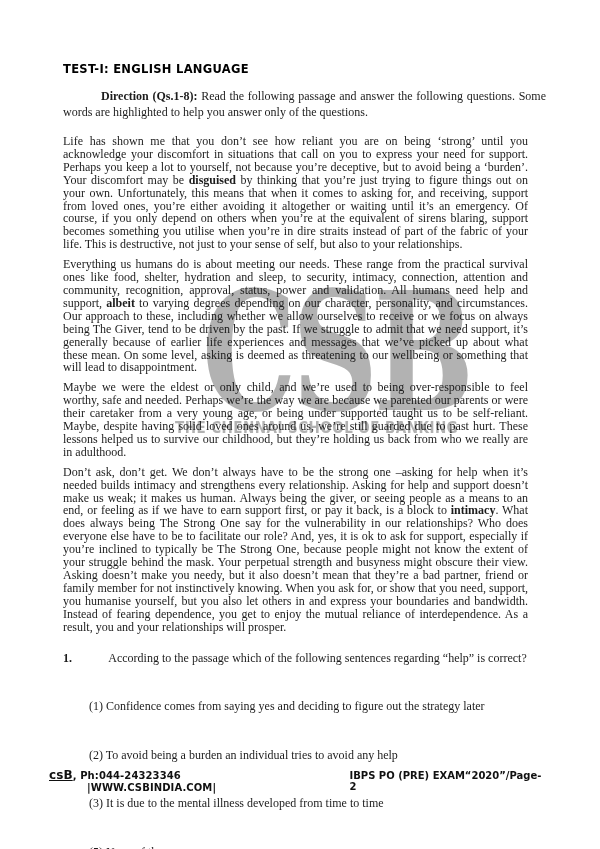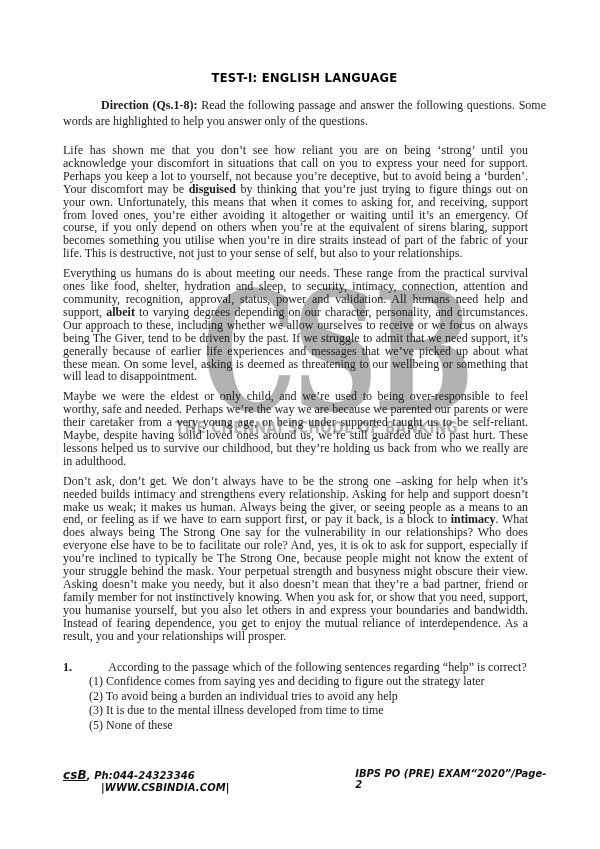--- a/index.html
+++ b/index.html
@@ -10,35 +10,35 @@
              text-align:center;color:#b2b2b2;pointer-events:none;}
   .wm-text{font-family:"DejaVu Serif",serif;font-weight:700;font-size:165px;
            line-height:128px;letter-spacing:-6px;transform:scaleX(0.72);
            transform-origin:center;white-space:nowrap;}
   .wm-sub{font-family:"DejaVu Sans",sans-serif;font-weight:700;font-size:15px;
           margin-top:3px;transform:scaleX(0.90);transform-origin:center;
           white-space:nowrap;letter-spacing:0.5px;}
   
   .content{position:absolute;left:63px;right:54px;top:62px;z-index:1;}
   .title{font-family:"DejaVu Sans",sans-serif;font-weight:700;font-size:11.5px;
-         letter-spacing:0.3px;color:#000;margin:9px 0 13px 0;text-align:center;}
+         letter-spacing:0.3px;color:#000;margin:0 0 13px 0;}
   .direction{font-size:12px;line-height:15.5px;text-align:justify;margin:0 0 15px 0;}
   .b{font-weight:700;margin-left:38px;}
   .para{font-size:12px;line-height:12.9px;text-align:justify;margin:0 18px 7px 0;}
   .para.last{margin-bottom:0;}
   
   .question{position:relative;padding-left:26px;margin-top:17px;
             font-size:12px;line-height:14.5px;}
   .qnum{position:absolute;left:0;top:0;font-weight:700;}
   .qtext{text-align:center;}
-  .option{padding-left:21px;text-indent:-21px;text-align:justify;}
+  .option{padding-left:21px;text-indent:-21px;text-align:justify;margin-top:34px;}
   
-  .footer{position:absolute;left:63px;right:53px;top:768px;z-index:1;
-          display:flex;justify-content:space-between;align-items:flex-start;
-          font-family:"DejaVu Sans",sans-serif;font-weight:700;color:#111;font-style:italic;}
+  .footer{position:absolute;left:49px;right:53px;top:768px;z-index:1;
+          display:flex;justify-content:space-between;align-items:center;
+          font-family:"DejaVu Sans",sans-serif;font-weight:700;color:#111;}
   .footer-left{font-size:10px;letter-spacing:0.1px;}
   .brand{font-size:12px;text-decoration:underline;}
   .footer-right{font-size:10px;}
 </style>
 </head>
 <body>
 
 <div class="page">
 
   <div class="watermark" style="color: rgb(178, 178, 178);">

